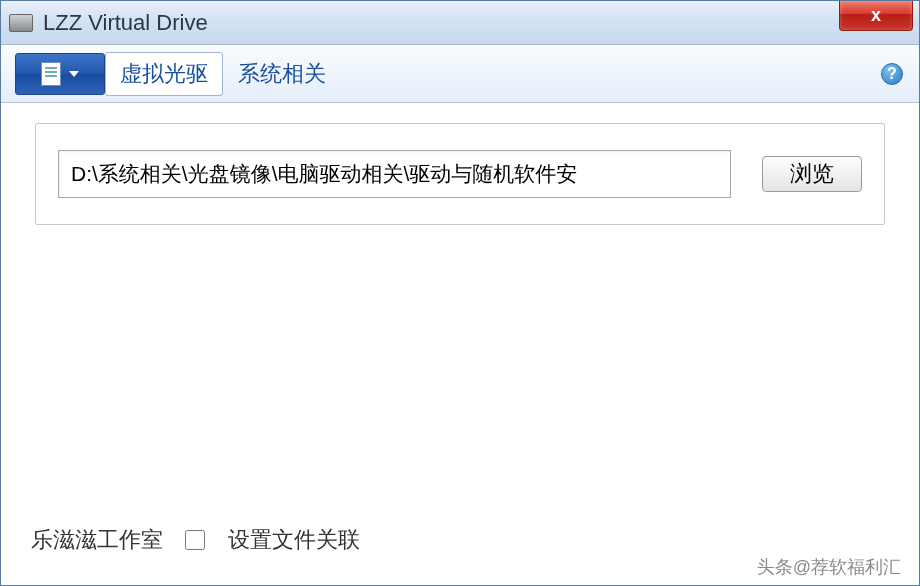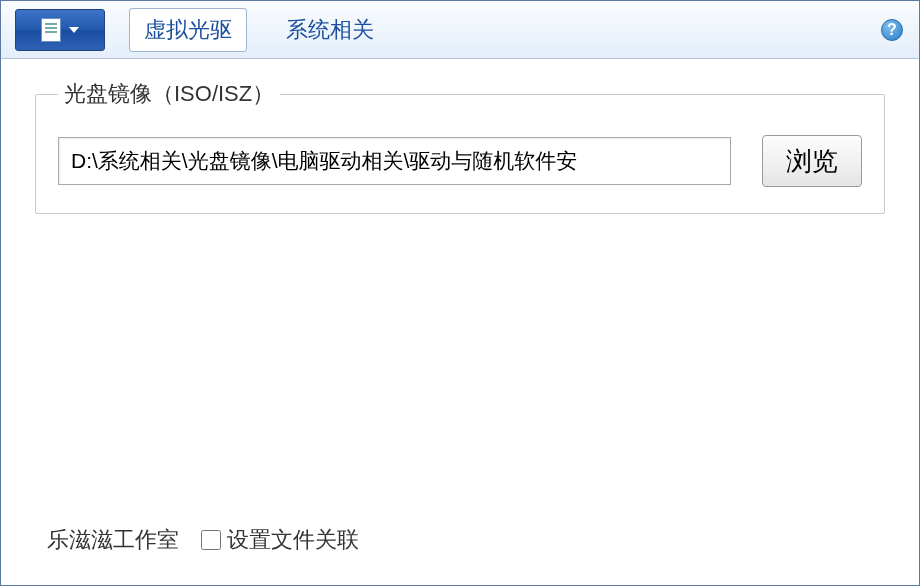--- a/index.html
+++ b/index.html
@@ -62,21 +62,21 @@
     font-weight: bold;
     box-shadow: inset 0 0 4px rgba(255,255,255,.3);
   }
   .toolbar {
     height: 58px;
     background: linear-gradient(to bottom, #fafcff, #e4eefa);
     border-bottom: 1px solid #b4c4d8;
     display: flex;
     align-items: center;
     padding: 0 14px;
-    gap: 24px;
+    gap: 0;
     position: relative;
   }
   .organize-btn {
     height: 42px;
     width: 90px;
     background: linear-gradient(to bottom, #3d74c8, #2458ad 48%, #1a4da0 52%, #2e62b6);
     border: 1px solid #1f447c;
     border-radius: 3px;
     display: flex;
     align-items: center;
@@ -157,25 +157,25 @@
     height: 48px;
     border: 1px solid #a8a8a8;
     background: #fff;
     font-size: 21px;
     padding: 0 12px;
     font-family: "Microsoft YaHei","SimSun",sans-serif;
     box-shadow: inset 1px 1px 2px rgba(0,0,0,.08);
   }
   .browse-btn {
     width: 100px;
-    height: 52px;
+    height: 36px;
     background: linear-gradient(to bottom,#fdfdfd,#e5e5e5);
     border: 1px solid #9a9a9a;
     border-radius: 4px;
-    font-size: 26px;
+    font-size: 22px;
     font-family: inherit;
   }
   .drive-select {
     width: 100%;
     height: 42px;
     border: 1px solid #999;
     background: linear-gradient(to bottom,#fff,#e7e7e7);
     font-size: 22px;
     font-family: "Consolas","Courier New",monospace;
     padding: 0 30px 0 12px;
@@ -193,36 +193,36 @@
     right: 12px;
     top: 50%;
     transform: translateY(-50%);
     width: 0; height: 0;
     border-left: 8px solid transparent;
     border-right: 8px solid transparent;
     border-top: 9px solid #444;
     pointer-events: none;
   }
   .footer {
-    padding: 0 46px;
+    padding: 0 30px;
     display: flex;
     align-items: center;
     position: absolute;
     bottom: 30px;
     left: 0;
     right: 0;
   }
   .studio-label {
     font-size: 22px;
     margin-right: 18px;
   }
   .assoc-check {
     display: flex;
     align-items: center;
-    gap: 3px;
+    gap: 20px;
     font-size: 22px;
   }
   .assoc-check input {
     width: 20px;
     height: 20px;
   }
   .unload-wrap {
     position: absolute;
     right: 22px;
     bottom: -8px;
@@ -246,46 +246,53 @@
     color: rgba(60,60,60,.6);
     pointer-events: none;
     text-shadow: 0 0 2px #fff;
   }
 </style>
 </head>
 <body>
 
 <div class="window">
 
+  <div class="titlebar">
+    <div class="appicon"></div>
+    <div class="title-text">LZZ Virtual Drive</div>
+    <div class="close-btn">
+      <span>x</span>
+    </div>
+  </div>
 
   <div class="toolbar">
     <div class="organize-btn">
       <span class="doc-icon"></span>
       <span class="arrow"></span>
     </div>
     <div class="tab active">虚拟光驱</div>
     <div class="tab">系统相关</div>
     <div class="help-icon">?</div>
   </div>
 
   <div class="content">
 
     <fieldset>
-      <legend>光盘镜像（ISO/ISZ）</legend>
       <div class="row">
         <input type="text" class="path-input" value="D:\系统相关\光盘镜像\电脑驱动相关\驱动与随机软件安" style="">
         <button class="browse-btn">浏览</button>
       </div>
     </fieldset>
 
 
   </div>
 
   <div class="footer">
     <span class="studio-label">乐滋滋工作室</span>
     <label class="assoc-check">
       <input type="checkbox" style="">
       <span>设置文件关联</span>
     </label>
   </div>
 
+  <div class="watermark">头条@荐软福利汇</div>
 
 </div>
 
 </body></html>

